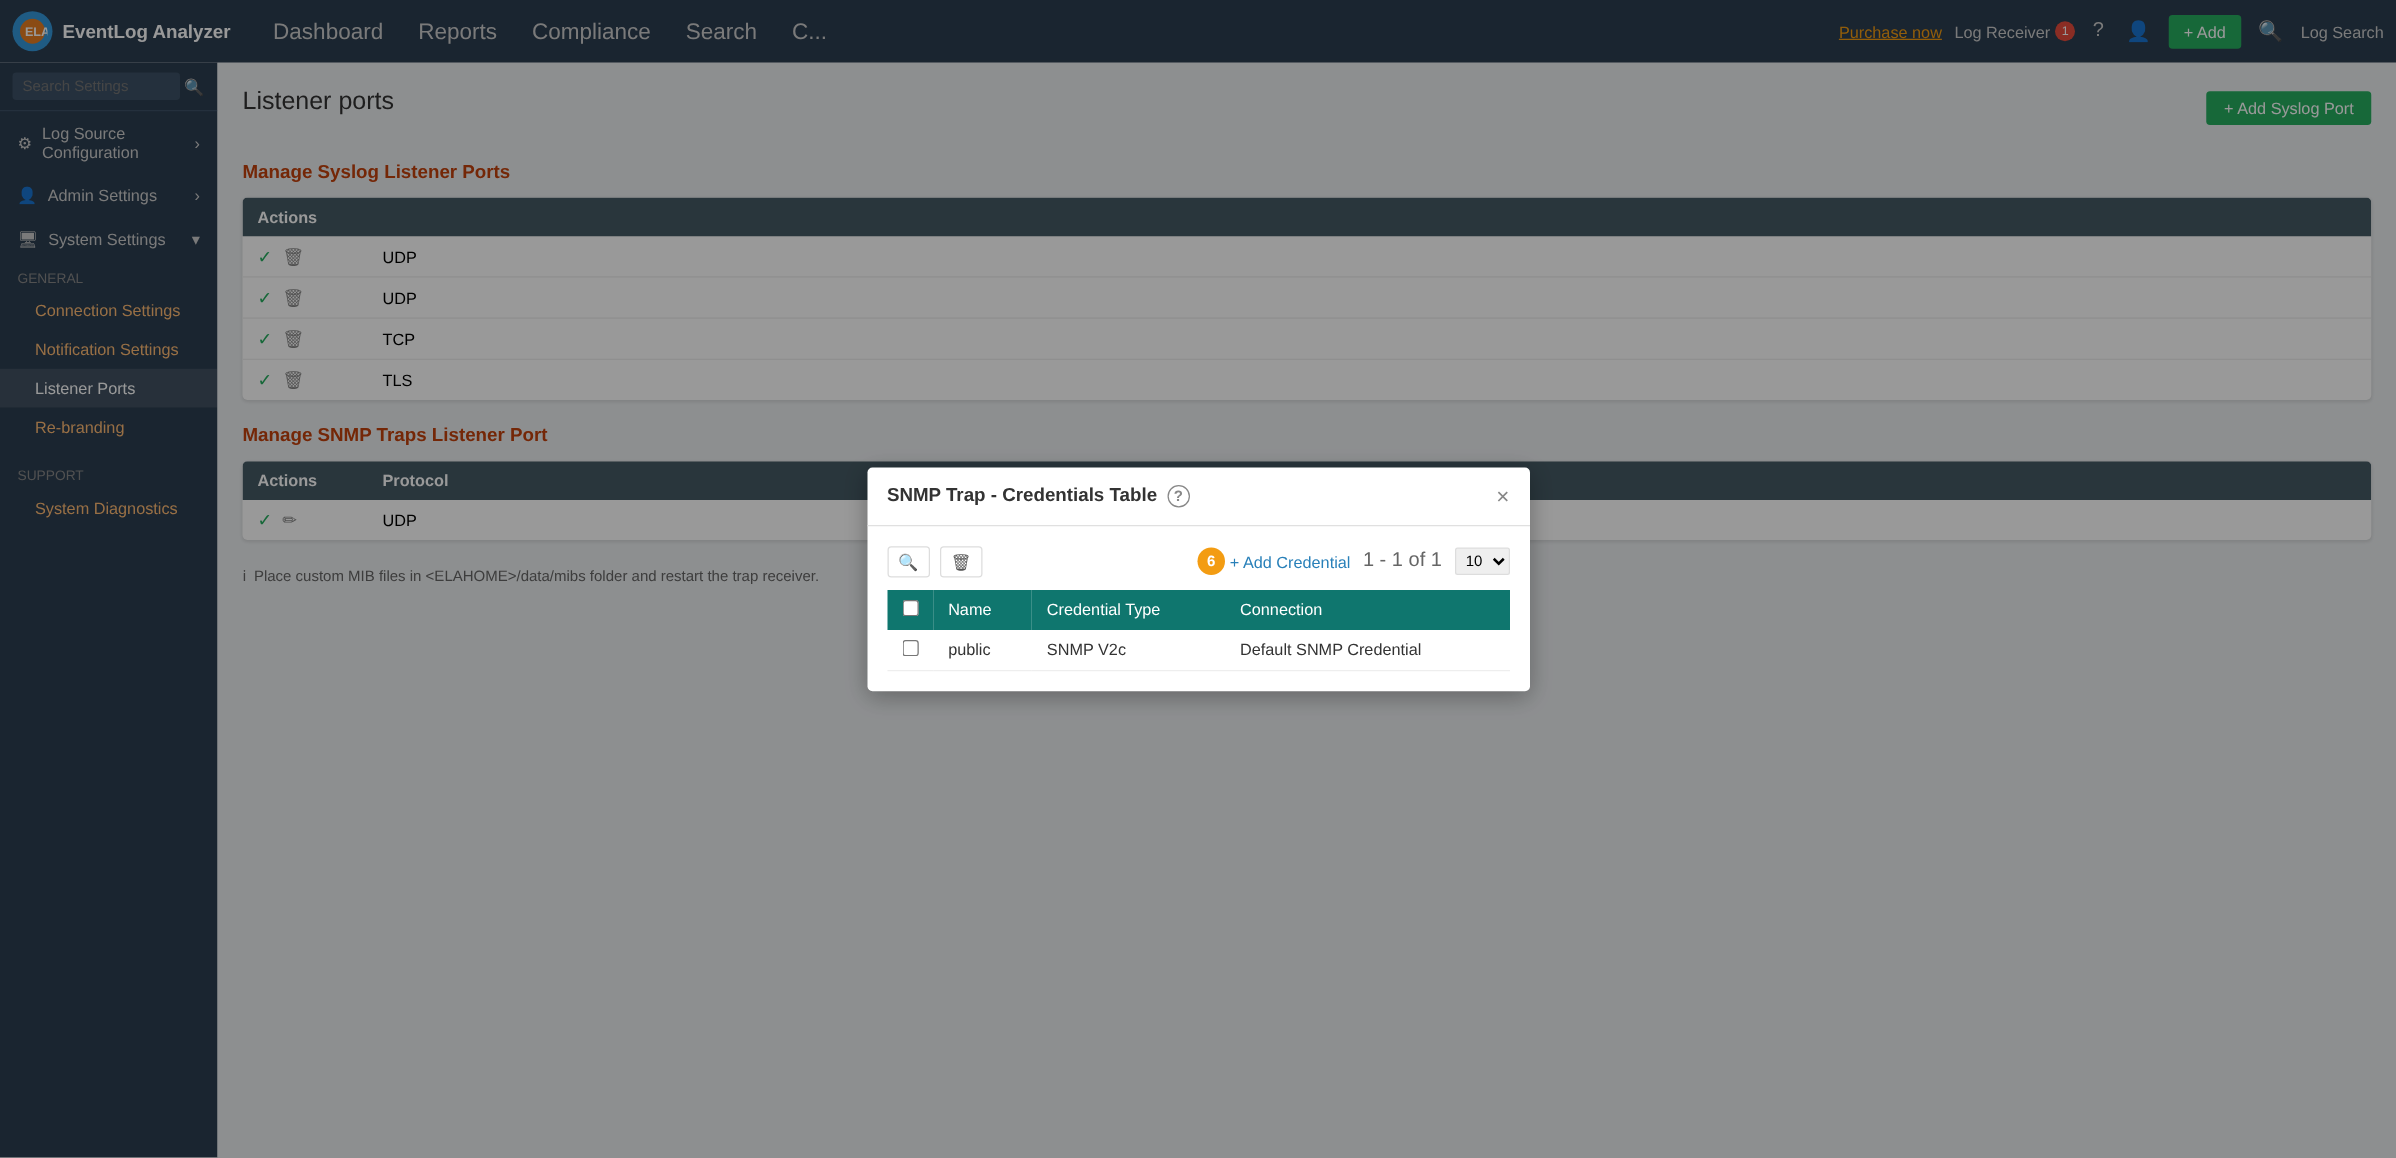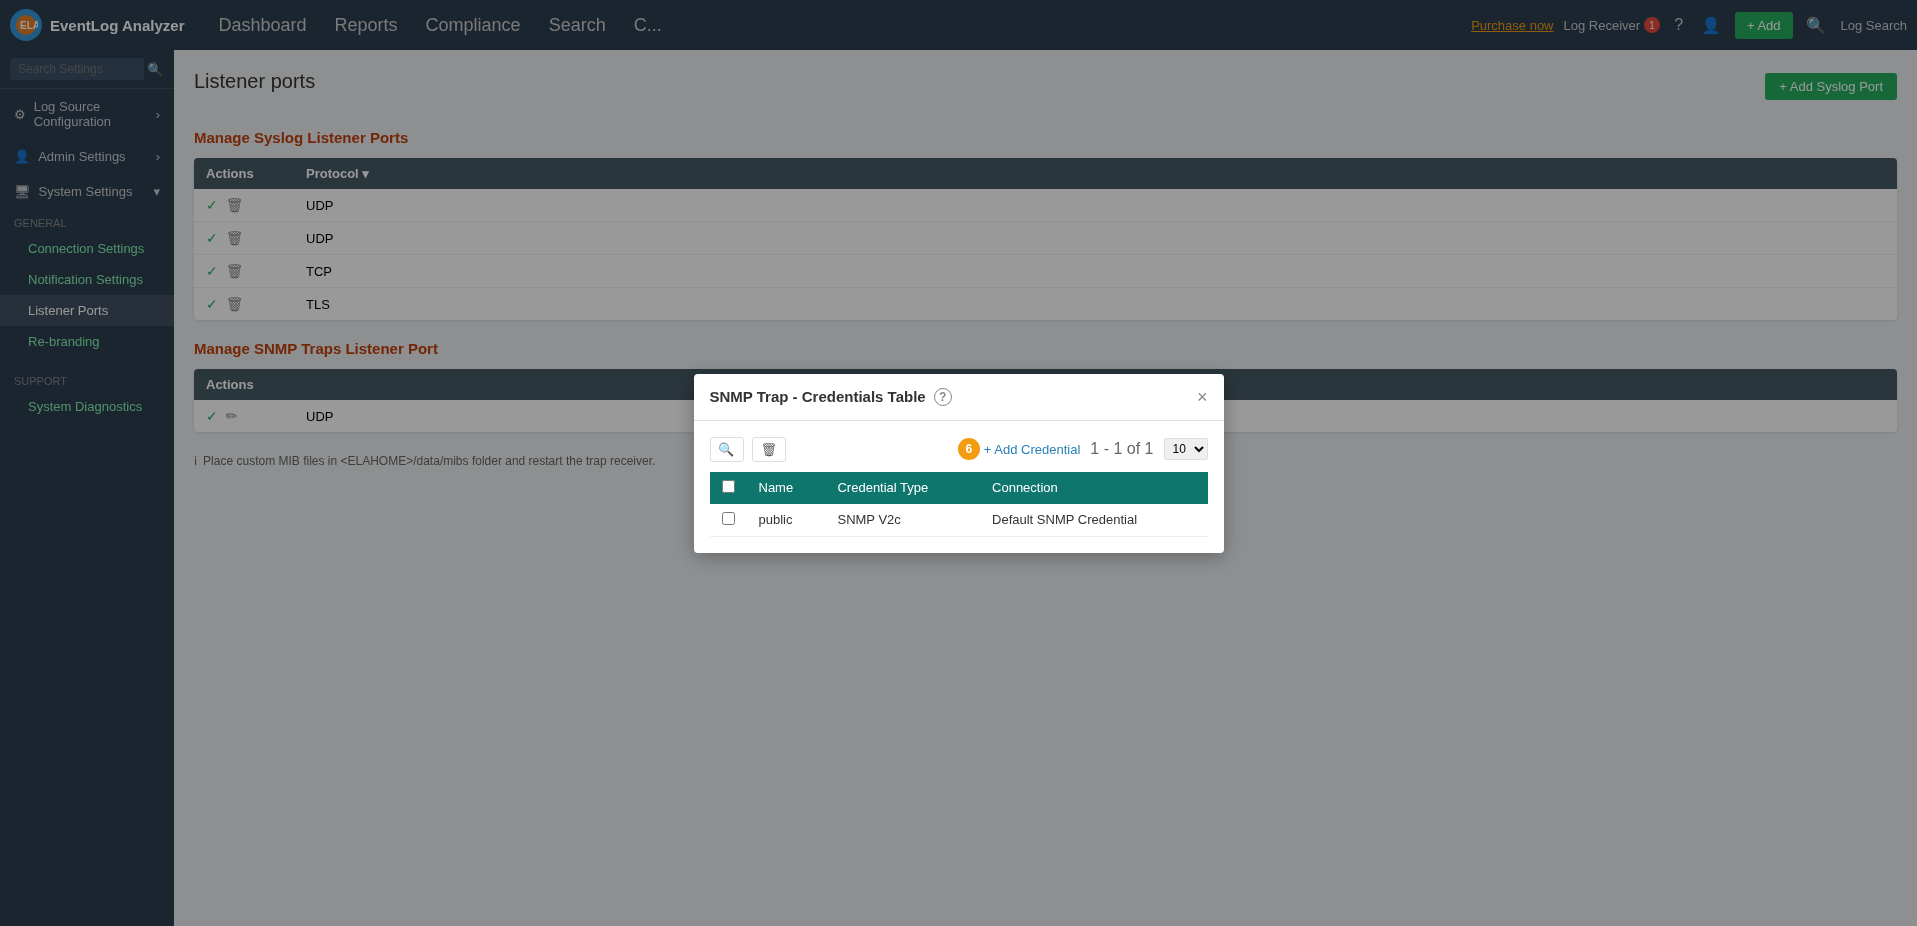--- a/index.html
+++ b/index.html
@@ -25,21 +25,21 @@
     
     .layout { display: flex; height: calc(100vh - 50px); }
 
     
     .sidebar { width: 174px; background: #2c3e50; color: #ccc; flex-shrink: 0; overflow-y: auto; }
     .sidebar-search { display: flex; align-items: center; padding: 8px 10px; border-bottom: 1px solid #3d5166; }
     .sidebar-search input { background: #3d5166; border: none; color: #ccc; padding: 4px 8px; width: 100%; font-size: 12px; border-radius: 3px; outline: none; }
     .sidebar-item { display: flex; align-items: center; padding: 10px 14px; cursor: pointer; font-size: 13px; justify-content: space-between; }
     .sidebar-item-inner { display: flex; align-items: center; gap: 8px; }
     .sidebar-section-label { padding: 8px 14px 4px; font-size: 11px; color: #888; text-transform: uppercase; }
-    .sidebar-sub-item { padding: 8px 28px; cursor: pointer; font-size: 13px; color: #86efac; }
+    .sidebar-sub-item { padding: 8px 28px; cursor: pointer; font-size: 13px; color: #fdba74; }
     .sidebar-sub-item.active { background: rgba(255,255,255,0.1); color: #fff; }
 
     
     .main { flex: 1; overflow-y: auto; padding: 20px; background: #eceff1; position: relative; }
     .page-title { font-size: 20px; color: #333; margin-bottom: 20px; font-weight: normal; }
     .section-title { font-size: 15px; color: #c2410c; margin-bottom: 12px; font-weight: bold; }
     .table-container { background: white; border-radius: 4px; overflow: hidden; margin-bottom: 20px; box-shadow: 0 1px 3px rgba(0,0,0,0.1); }
     .table-header { background: #455a64; color: white; display: flex; padding: 8px 12px; font-size: 13px; font-weight: bold; }
     .table-row { display: flex; align-items: center; padding: 8px 12px; border-bottom: 1px solid #eee; font-size: 13px; }
     .table-row:last-child { border-bottom: none; }
@@ -158,21 +158,20 @@
   <div class="main">
     <div style="display:flex;align-items:center;justify-content:space-between;margin-bottom:16px;">
       <h1 class="page-title">Listener ports</h1>
       <button class="add-port-btn">+ Add Syslog Port</button>
     </div>
 
     <div class="section-title">Manage Syslog Listener Ports</div>
     <div class="table-container">
       <div class="table-header">
         <div class="col-actions">Actions</div>
-        <div class="col-protocol">Protocol ▾</div>
       </div>
       <div class="table-row">
         <div class="col-actions">
             <span class="action-icon green">✓</span>
             <span class="action-icon gray">🗑</span>
           </div>
         <div class="col-protocol">UDP</div>
       </div>
       <div class="table-row">
         <div class="col-actions">
@@ -194,20 +193,21 @@
             <span class="action-icon gray">🗑</span>
           </div>
         <div class="col-protocol">TLS</div>
       </div>
     </div>
 
     <div class="section-title">Manage SNMP Traps Listener Port</div>
     <div class="table-container">
       <div class="table-header">
         <div class="col-actions">Actions</div>
+        <div class="col-protocol">Protocol</div>
       </div>
       <div class="table-row">
         <div class="col-actions">
             <span class="action-icon green">✓</span>
             <span class="action-icon gray">✏</span>
           </div>
         <div class="col-protocol">UDP</div>
       </div>
     </div>
 

